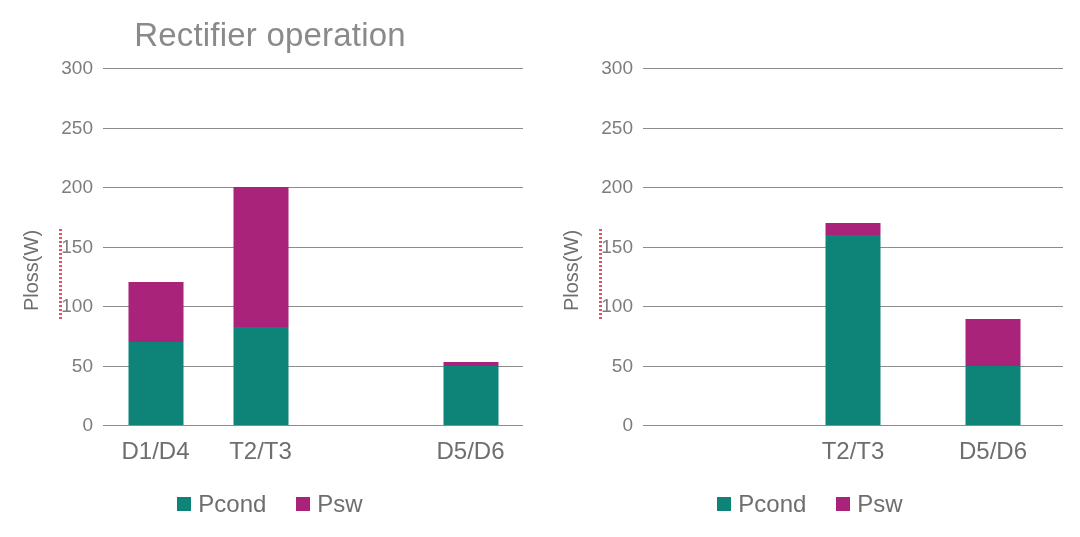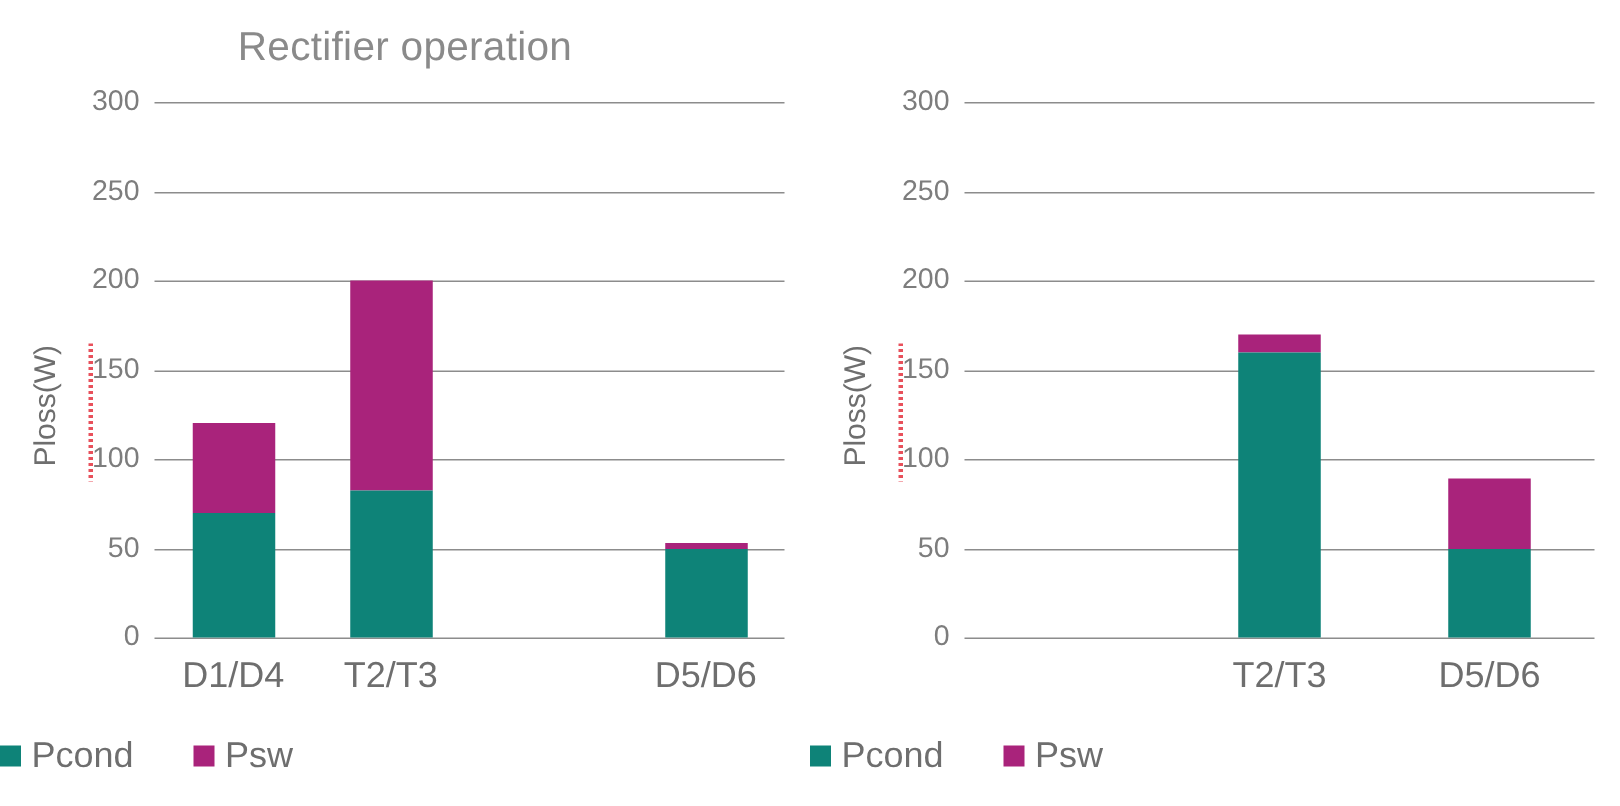--- a/index.html
+++ b/index.html
@@ -27,21 +27,21 @@
     box-sizing: border-box;
   }
 
   
   .panel-title {
     position: absolute;
     top: 16px;
     left: 0;
     width: 100%;
     text-align: center;
-    font-size: 27px;
+    font-size: 33px;
     color: #8a8a8a;
     letter-spacing: 0.2px;
     white-space: nowrap;
   }
 
   
   .ylabel-wrap {
     position: absolute;
     left: 14px;
     top: 215px;
@@ -133,23 +133,23 @@
     white-space: nowrap;
   }
 
   
   .legend {
     position: absolute;
     top: 492px;
     left: 0;
     width: 100%;
     display: flex;
-    justify-content: flex-start;
+    justify-content: center;
     align-items: center;
-    gap: 40px;
+    gap: 30px;
   }
   .legend-item {
     display: flex;
     align-items: center;
     gap: 7px;
   }
   .legend-swatch {
     width: 14px;
     height: 14px;
     display: block;

